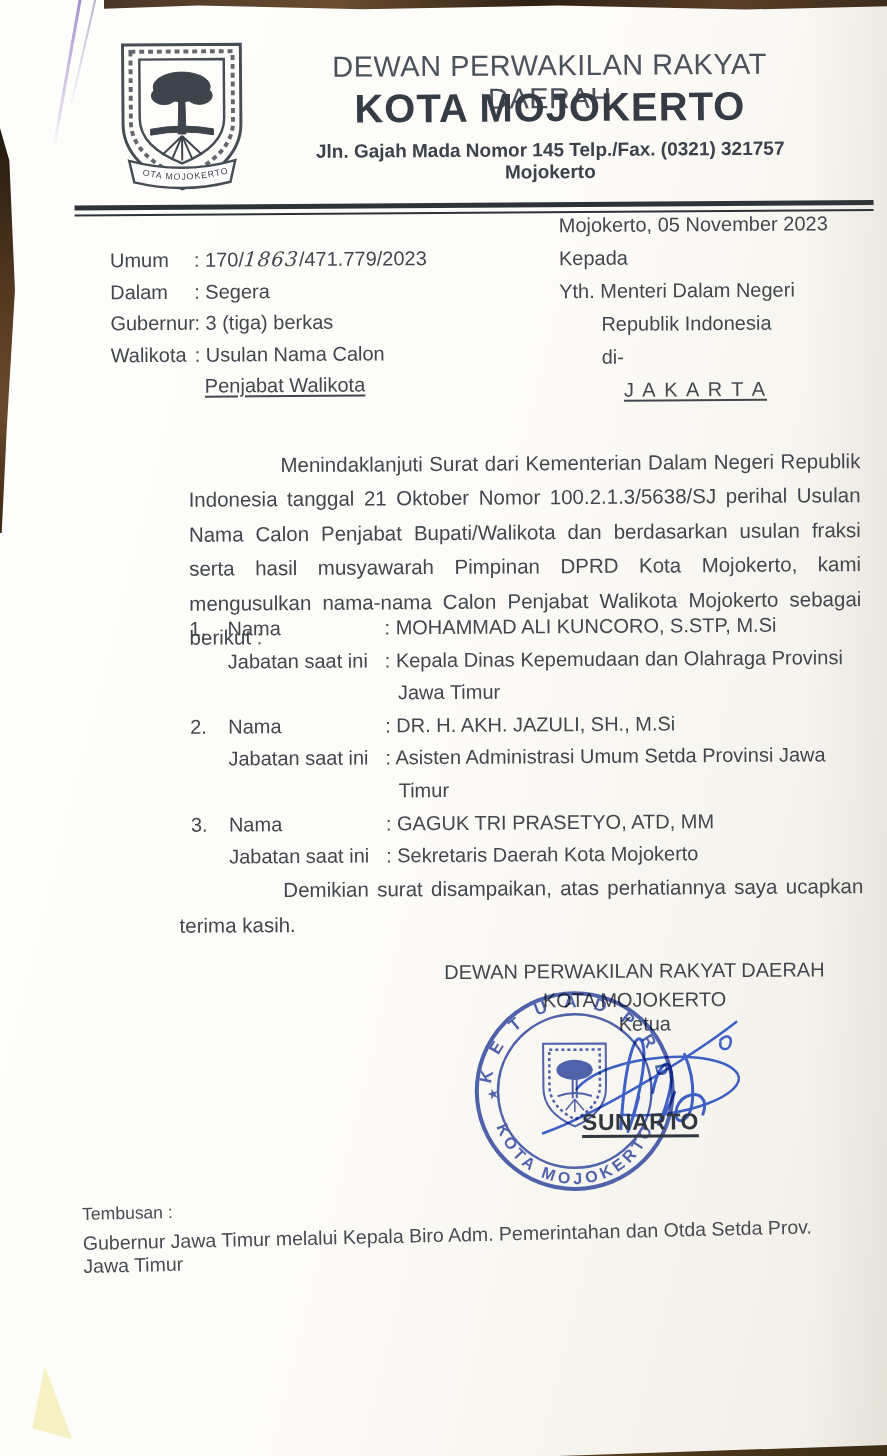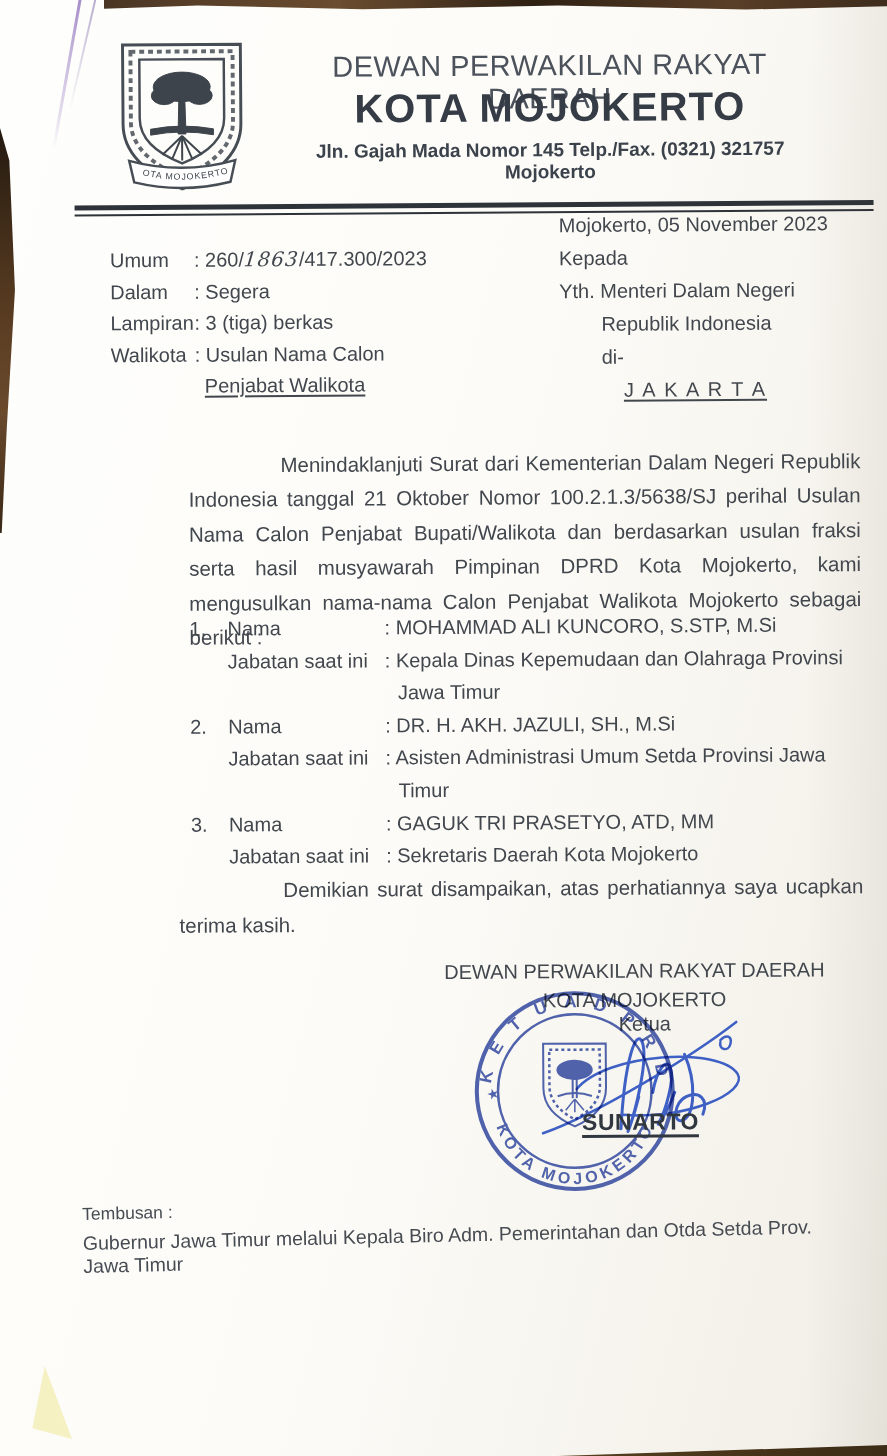--- a/index.html
+++ b/index.html
@@ -104,28 +104,28 @@
     <div class="org2">KOTA MOJOKERTO</div>
     <div class="addr">Jln. Gajah Mada Nomor 145 Telp./Fax. (0321) 321757 Mojokerto</div>
     <div class="rule">
       <div class="r1"></div>
         <div class="r2"></div>
     </div>
 
     <div class="meta txt">
       <div class="meta-row">
         <span>Umum</span>
-        <span><span>: 260/</span><span class="hand">1863</span><span>/417.300/2023</span></span>
+        <span><span>: 170/</span><span class="hand">1863</span><span>/471.779/2023</span></span>
       </div>
       <div class="meta-row">
         <span>Dalam</span>
         <span>: Segera</span>
       </div>
       <div class="meta-row">
-        <span>Lampiran</span>
+        <span>Gubernur</span>
         <span>: 3 (tiga) berkas</span>
       </div>
       <div class="meta-row">
         <span>Walikota</span>
         <span>: Usulan Nama Calon</span>
       </div>
       <div class="meta-row">
         <span></span>
         <span style="padding-left:10px;"><span class="u">Penjabat Walikota</span></span>
       </div>

